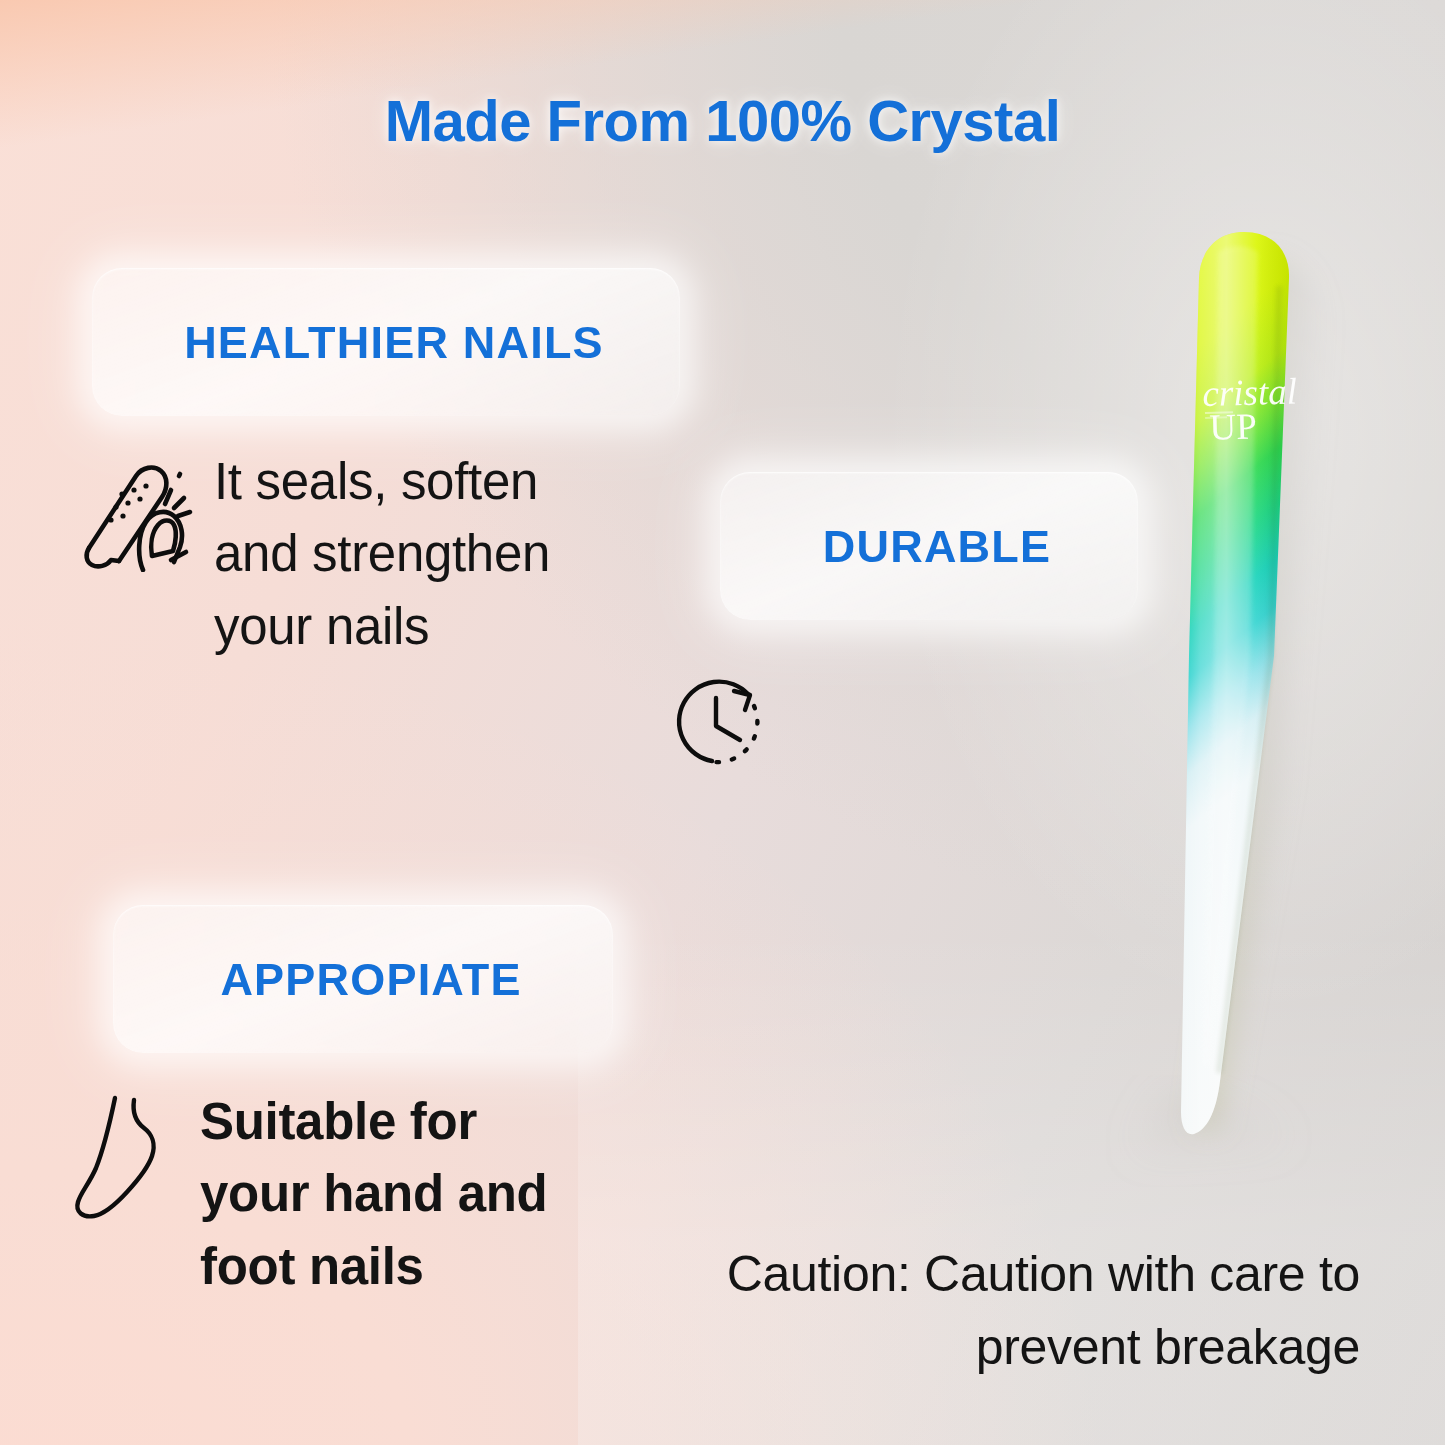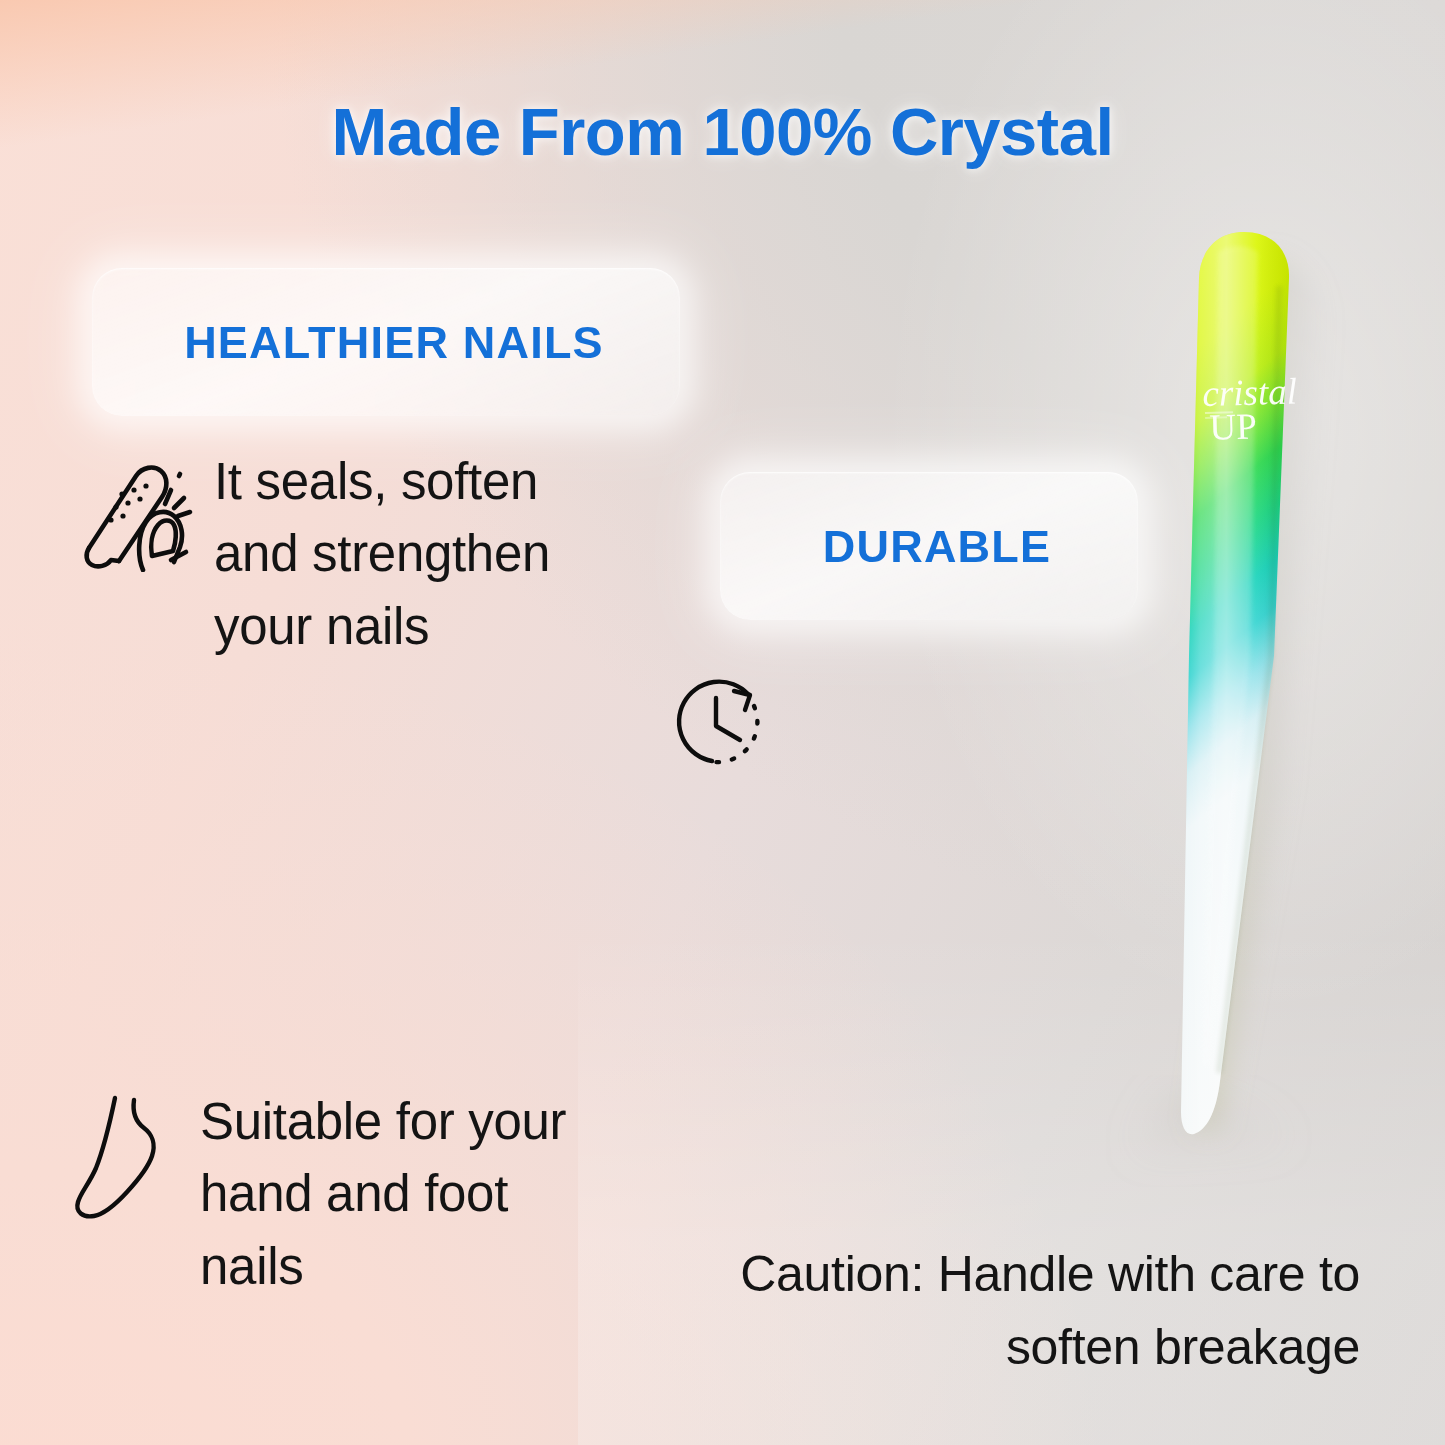--- a/index.html
+++ b/index.html
@@ -46,21 +46,21 @@
     pointer-events: none;
   }
 
   
   .title {
     position: absolute;
     top: 52px;
     left: 0;
     width: 100%;
     text-align: center;
-    font-size: 67px;
+    font-size: 58px;
     font-weight: 700;
     letter-spacing: -0.5px;
     line-height: 1.05;
     white-space: nowrap;
     text-shadow: 0 0 10px rgba(255,255,255,0.85), 0 0 22px rgba(255,255,255,0.55);
   }
 
   
   .badge {
     position: absolute;
@@ -101,21 +101,21 @@
   }
   .feature-text {
     font-size: 51px;
     line-height: 1.42;
     color: #141414;
     letter-spacing: -0.3px;
   }
 
   #feature-healthier  { left: 80px;  top: 446px;  width: 580px; }
   #feature-durable    { left: 668px; top: 660px;  width: 430px; }
-  #feature-appropiate { left: 72px;  top: 1086px; width: 540px; }
+  #feature-appropiate { left: 72px;  top: 1086px; width: 540px; font-weight: bold; }
 
   #feature-healthier  .feature-text { width: 420px; }
   #feature-durable    .feature-text { width: 320px; }
   #feature-appropiate .feature-text { width: 400px; }
 
   
   .caution {
     position: absolute;
     left: 660px;
     top: 1238px;
@@ -288,33 +288,36 @@
 
         <path d="M66 25 L82 29 L77 44" fill="none"></path>
 
         <path d="M86 40 A40 40 0 0 1 46 96" stroke-dasharray="2.5 13"></path>
 
         <path d="M48 32 L48 60 L72 74"></path>
       </svg>
     </span>
   </div>
 
+  <div class="badge" id="badge-appropiate">
+    <span class="badge-label" style="color:#1470d8;">APPROPIATE</span>
+  </div>
 
   <div class="feature" id="feature-appropiate">
     <span class="feature-icon">
       <svg width="110" height="130" viewBox="0 0 110 130" fill="none" stroke="#0d0d0d" stroke-width="4.4" stroke-linecap="round" stroke-linejoin="round">
 
         <path d="M43 6
                  C 38 30, 32 56, 24 76
                  C 17 92, 9 100, 6 110
                  C 3 120, 11 126, 22 124
                  C 33 122, 44 112, 55 100
                  C 66 88, 76 76, 80 64
                  C 84 52, 80 42, 72 36
                  C 64 30, 60 22, 62 8"></path>
       </svg>
     </span>
     <span class="feature-text">Suitable for your hand and foot nails</span>
   </div>
 
-  <div class="caution">Caution: Handle with care to soften breakage</div>
+  <div class="caution">Caution: Caution with care to prevent breakage</div>
 
 </div>
 
 </body></html>

